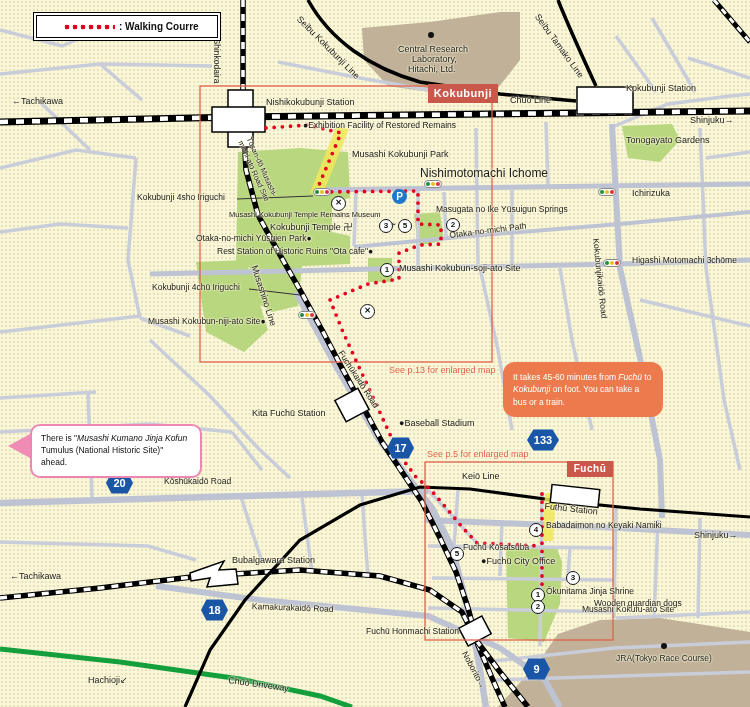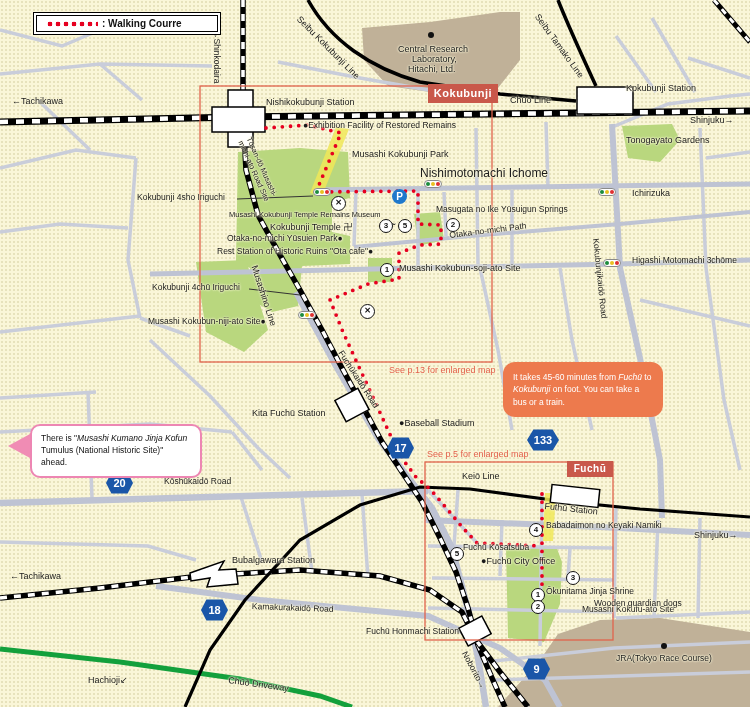--- a/index.html
+++ b/index.html
@@ -20,23 +20,23 @@
   .tlight{position:absolute;width:18px;height:8px;background:#fff;border:1px solid #8a8a8a;
     border-radius:4px;display:flex;align-items:center;justify-content:space-around;z-index:6;box-sizing:border-box;}
   .tlight i{width:4px;height:4px;border-radius:50%;display:block;}
   .police{position:absolute;width:13px;height:13px;border:1.2px solid #111;border-radius:50%;
     background:#fff;color:#111;font-size:8px;font-weight:bold;line-height:11px;text-align:center;z-index:6;}
   .parking{position:absolute;width:15px;height:15px;border-radius:50%;background:#1E78CC;
     color:#fff;font-size:10px;font-weight:bold;line-height:15px;text-align:center;z-index:6;}
   .poi-dot{position:absolute;width:6px;height:6px;background:#111;border-radius:50%;z-index:6;}
   .region-tag{position:absolute;background:#C9584A;color:#fff;font-weight:bold;font-size:11px;
     text-align:center;z-index:7;letter-spacing:.5px;}
-  #legend{position:absolute;left:36px;top:15px;width:182px;height:17px;background:#fff;
+  #legend{position:absolute;left:36px;top:15px;width:182px;height:23px;background:#fff;
     border:1px solid #000;box-shadow:0 0 0 2px #fff,0 0 0 3px #000;z-index:8;
-    display:flex;align-items:center;padding-left:9px;box-sizing:border-box;}
+    display:flex;align-items:center;padding-left:26px;box-sizing:border-box;}
   #legend .dots{width:52px;height:6px;margin-right:4px;
     background-image:radial-gradient(circle, #E60020 2.2px, transparent 2.6px);
     background-size:8px 6px;background-repeat:repeat-x;background-position:0 50%;}
   #legend .txt{font-size:10px;color:#111;font-weight:bold;}
   #callout-orange{position:absolute;left:503px;top:362px;width:160px;background:#ED7A4D;
     border-radius:12px;color:#fff;font-size:8.5px;line-height:1.45;padding:9px 10px;box-sizing:border-box;z-index:8;}
   #callout-orange .em{font-style:italic;}
   #callout-pink{position:absolute;left:30px;top:424px;width:172px;background:#fff;
     border:2px solid #ED86B3;border-radius:10px;color:#111;font-size:8.5px;line-height:1.4;
     padding:7px 9px;box-sizing:border-box;z-index:8;}
@@ -209,21 +209,21 @@
       <div class="map-label" style="left: 690px; top: 115px; font-size: 9px;">Shinjuku→</div>
       <div class="map-label" style="left: 266px; top: 97px; font-size: 9px;">Nishikokubunji Station</div>
       <div class="map-label" style="left: 303px; top: 121px; font-size: 8.5px;">●Exhibition Facility of Restored Remains</div>
       <div class="map-label" style="left: 252px; top: 136px; font-size: 7.5px; transform: rotate(66deg); max-width: 66px; white-space: normal;">Tōsan-dō Musashi-michi-ato Road Site</div>
       <div class="map-label" style="left: 352px; top: 149px; font-size: 9px;">Musashi Kokubunji Park</div>
       <div class="map-label" style="left: 420px; top: 167px; font-size: 12px;">Nishimotomachi Ichome</div>
       <div class="map-label" style="left: 137px; top: 193px; font-size: 8.5px;">Kokubunji 4sho Iriguchi</div>
       <div class="map-label" style="left: 229px; top: 211px; font-size: 7.5px;">Musashi Kokubunji Temple Remains Museum</div>
       <div class="map-label" style="left: 270px; top: 222px; font-size: 9px;">Kokubunji Temple 卍</div>
       <div class="map-label" style="left: 390px; top: 219px; font-size: 10px;">~</div>
-      <div class="map-label" style="left: 196px; top: 234px; font-size: 8.5px; margin-left: 31px;">Otaka-no-michi Yūsuien Park●</div>
+      <div class="map-label" style="left: 196px; top: 234px; font-size: 8.5px;">Otaka-no-michi Yūsuien Park●</div>
       <div class="map-label" style="left: 217px; top: 247px; font-size: 8.5px;">Rest Station of Historic Ruins "Ota cafe"●</div>
       <div class="map-label" style="left: 436px; top: 205px; font-size: 8.5px;">Masugata no Ike Yūsuigun Springs</div>
       <div class="map-label" style="left: 449px; top: 231px; font-size: 8.5px; transform: rotate(-7deg);">Otaka-no-michi Path</div>
       <div class="map-label" style="left: 399px; top: 263px; font-size: 9px;">Musashi Kokubun-soji-ato Site</div>
       <div class="map-label" style="left: 152px; top: 283px; font-size: 8.5px;">Kokubunji 4chū Iriguchi</div>
       <div class="map-label" style="left: 148px; top: 317px; font-size: 8.5px;">Musashi Kokubun-niji-ato Site●</div>
       <div class="map-label" style="left: 259px; top: 264px; font-size: 9px; transform: rotate(72deg);">Musashino Line</div>
       <div class="map-label" style="left: 626px; top: 135px; font-size: 9px;">Tonogayato Gardens</div>
       <div class="map-label" style="left: 632px; top: 188px; font-size: 9px;">Ichirizuka</div>
       <div class="map-label" style="left: 632px; top: 256px; font-size: 8.5px;">Higashi Motomachi 3chōme</div>

